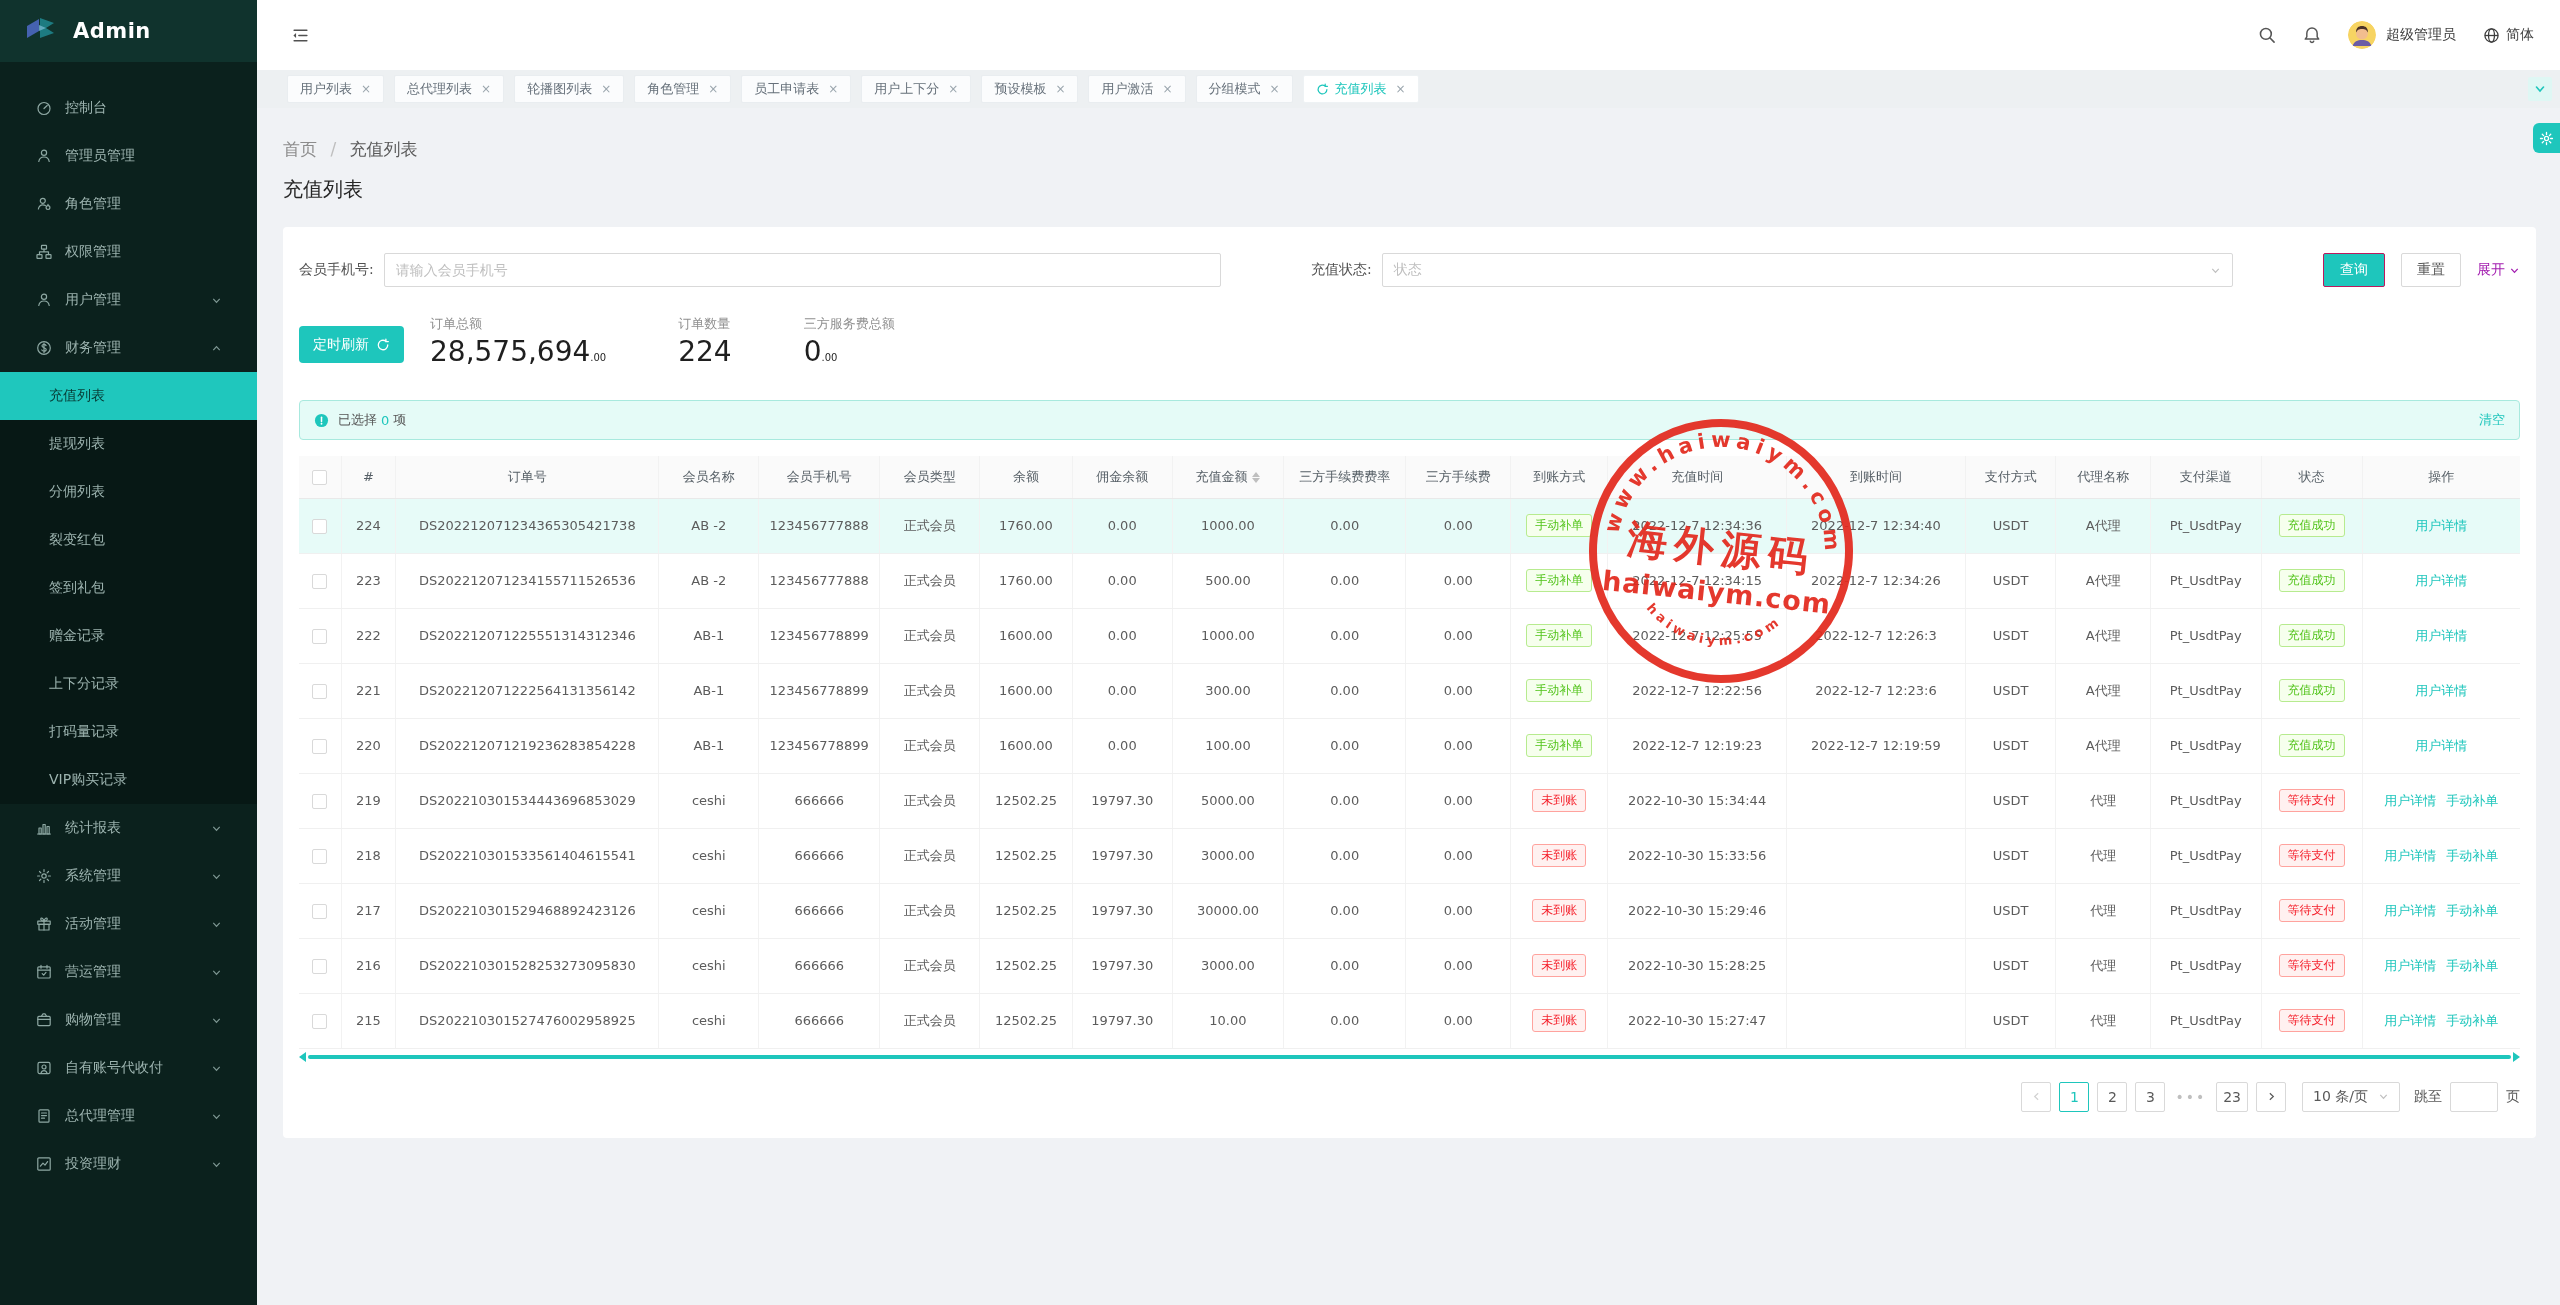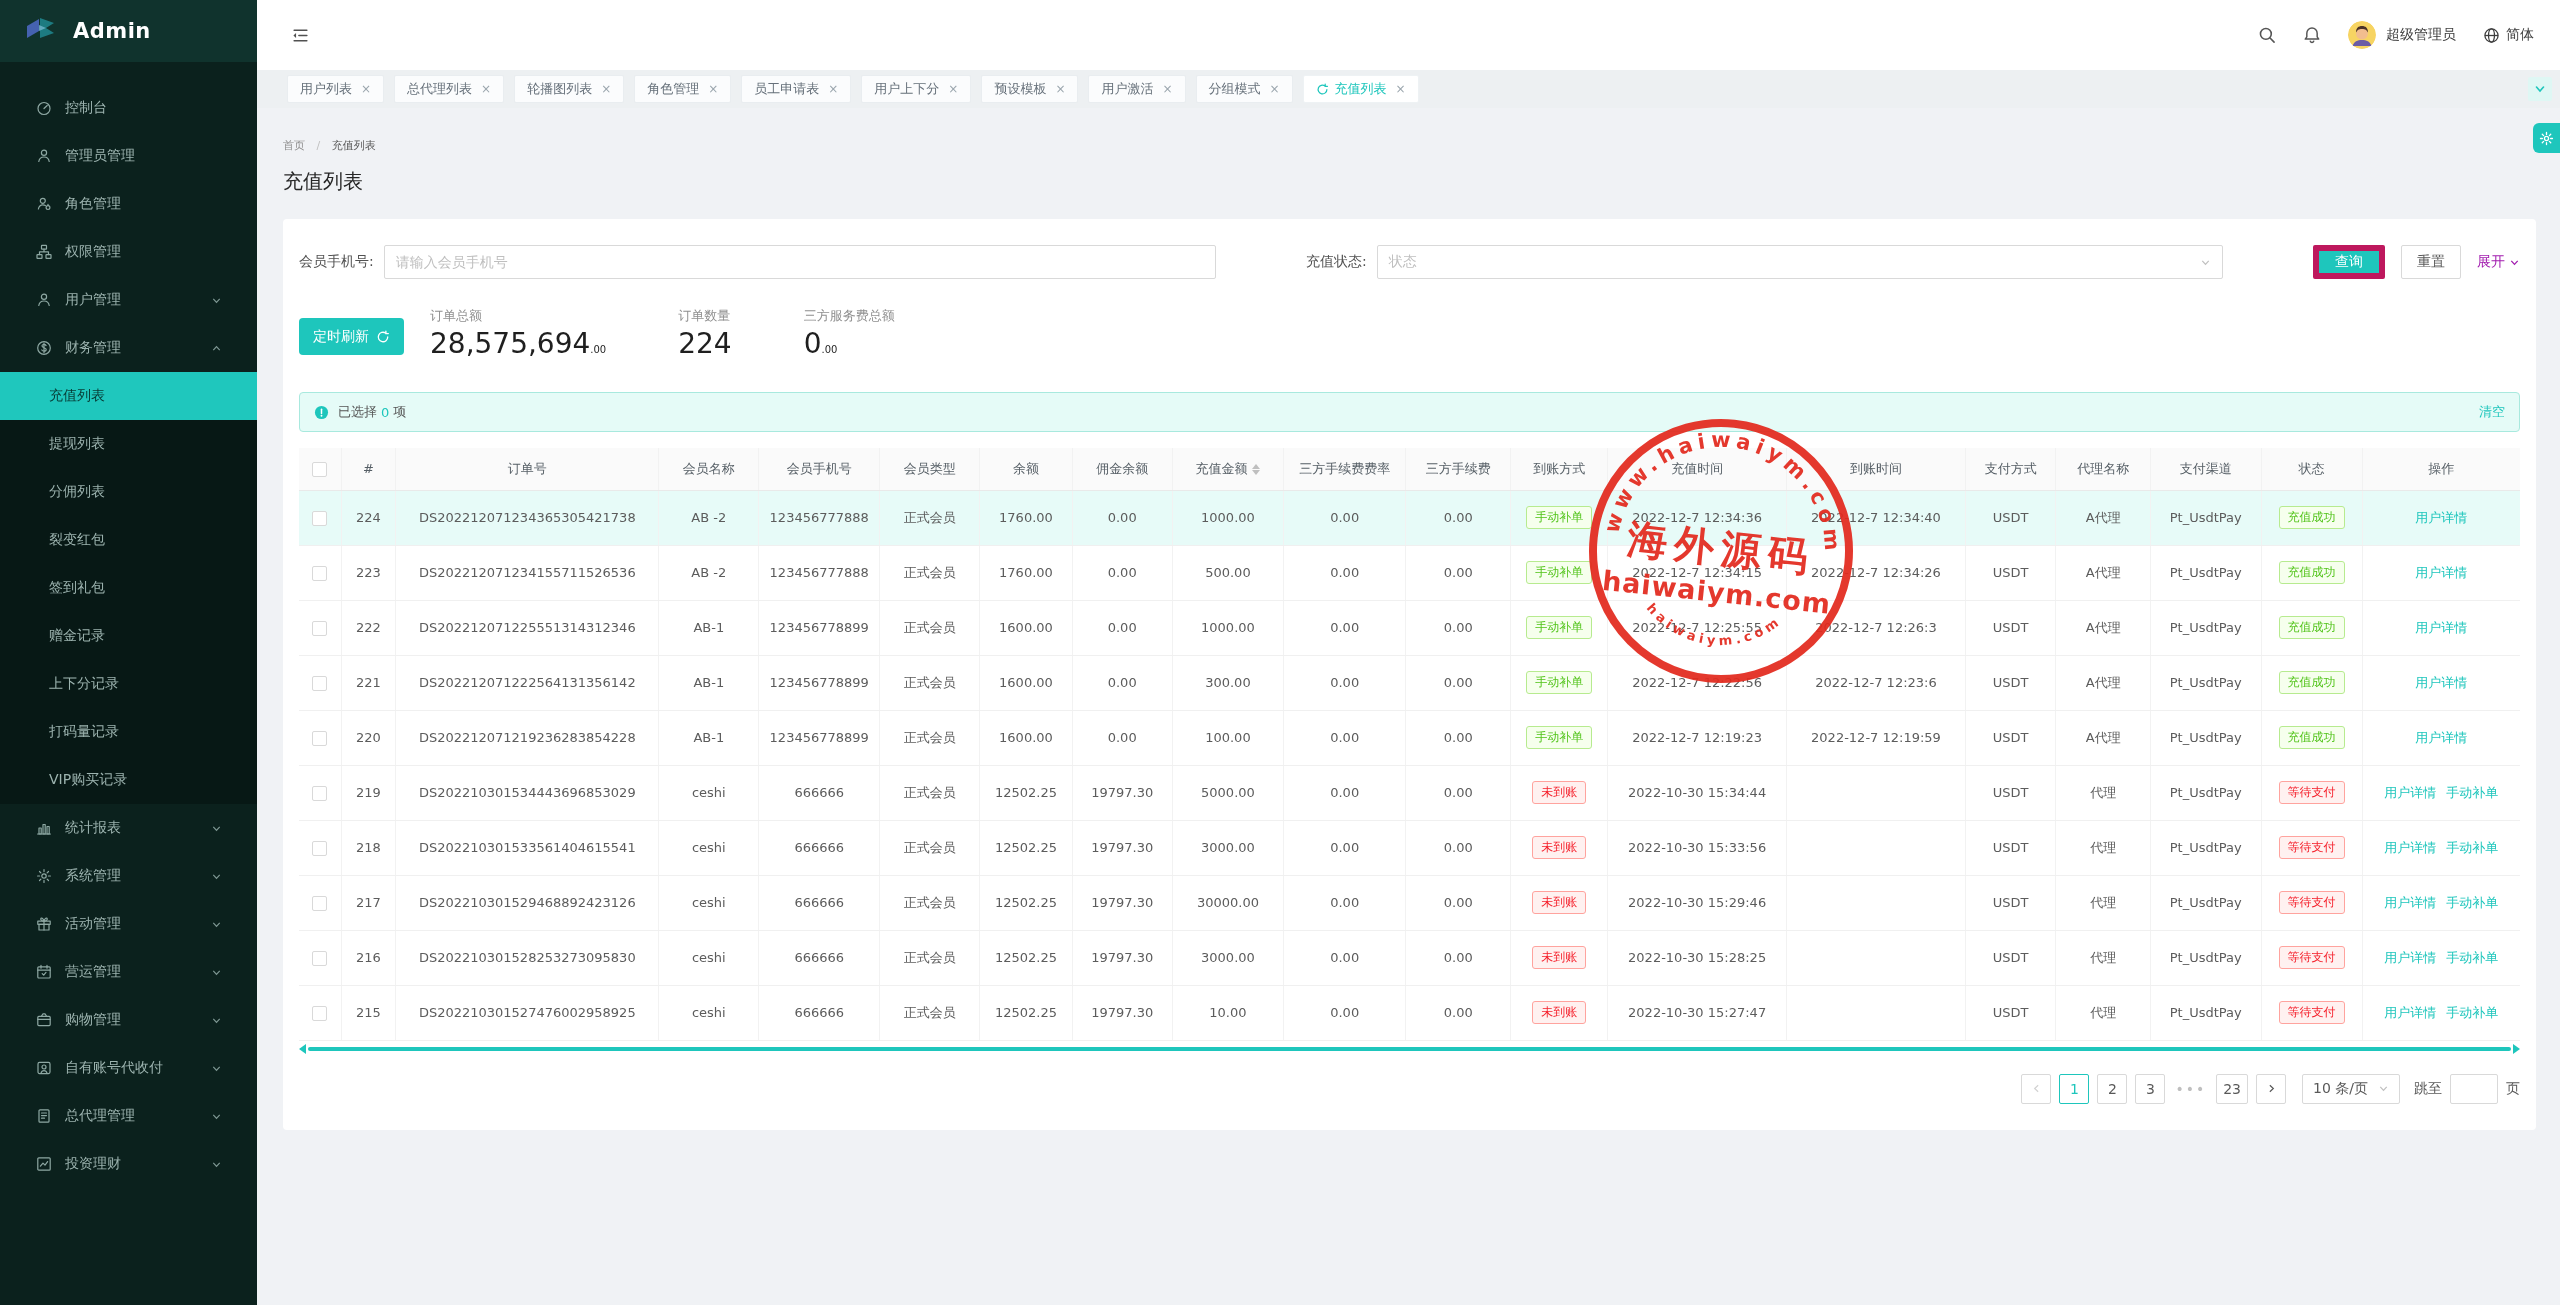--- a/index.html
+++ b/index.html
@@ -35,38 +35,38 @@
   .tabs { display:flex; gap:10px; }
   .tab { height:28px; display:inline-flex; align-items:center; padding:0 12px; background:#fbfcfd; border:1px solid #e9edf0; border-radius:2px; font-size:13px; color:#66707a; cursor:pointer; white-space:nowrap; }
   .tab .close { margin-left:9px; color:#9aa5ad; font-size:12px; }
   .tab.active { background:#fff; color:#1ec6bc; border-color:#eef2f4; }
   .tab.active .icon { margin-right:6px; color:#1ec6bc; }
   .tab.active .close { color:#9aa5ad; }
   .tabbar-extra { position:absolute; right:8px; top:7px; width:24px; height:24px; border:none; background:#dff7f4; border-radius:2px; display:flex; align-items:center; justify-content:center; color:#1ec6bc; cursor:pointer; }
 
   
   .content { padding:30px 24px 0 26px; }
-  .breadcrumb { font-size:11px; color:#8c8c8c; }
+  .breadcrumb { font-size:17px; color:#8c8c8c; }
   .breadcrumb .sep { margin:0 8px; color:#bfbfbf; }
   .breadcrumb .cur { color:#595959; }
   .page-title { margin-top:14px; font-size:20px; font-weight:500; color:#262626; line-height:28px; }
   .card { margin-top:24px; background:#fff; border-radius:4px; padding:26px 16px 20px; }
 
   
   .filter-row { display:flex; align-items:center; }
   .filter-group { flex:1; display:flex; align-items:center; margin-right:90px; }
   .filter-group label { font-size:14px; color:#515151; white-space:nowrap; margin-right:10px; }
   .f-input { flex:1; height:34px; border:1px solid #d9d9d9; border-radius:2px; padding:0 11px; font-size:14px; color:#333; font-family:inherit; outline:none; }
   .f-input::placeholder { color:#bfbfbf; }
   .f-select { flex:1; height:34px; border:1px solid #d9d9d9; border-radius:2px; padding:0 11px; display:flex; align-items:center; cursor:pointer; background:#fff; }
   .f-select .ph { color:#bfbfbf; font-size:14px; }
   .f-select .caret { margin-left:auto; color:#bfbfbf; }
   .filter-actions { display:flex; align-items:center; gap:16px; }
   .btn { height:34px; border-radius:2px; font-size:14px; font-family:inherit; cursor:pointer; display:inline-flex; align-items:center; justify-content:center; }
-  .btn-primary { background:#1ec6bc; color:#fff; border:6px solid #be185d; padding:0 16px; }
+  .btn-primary { background:#1ec6bc; color:#fff; border:1px solid #be185d; padding:0 16px; }
   .btn-default { background:#fff; color:#595959; border:1px solid #d9d9d9; padding:0 15px; }
   .link-expand { color:#a21caf; font-size:14px; display:inline-flex; align-items:center; gap:4px; cursor:pointer; }
 
   
   .stats-row { margin-top:28px; display:flex; align-items:center; }
   .btn-refresh { background:#1ec6bc; color:#fff; border:none; height:37px; border-radius:4px; padding:0 14px; font-size:14px; display:inline-flex; align-items:center; gap:7px; cursor:pointer; font-family:inherit; }
   .stats { display:flex; gap:72px; margin-left:26px; }
   .stat .s-label { font-size:13px; color:#8f8f8f; }
   .stat .s-value { margin-top:3px; font-size:28px; color:#1f1f1f; line-height:32px; }
   .stat .s-value .dec { font-size:10px; }

